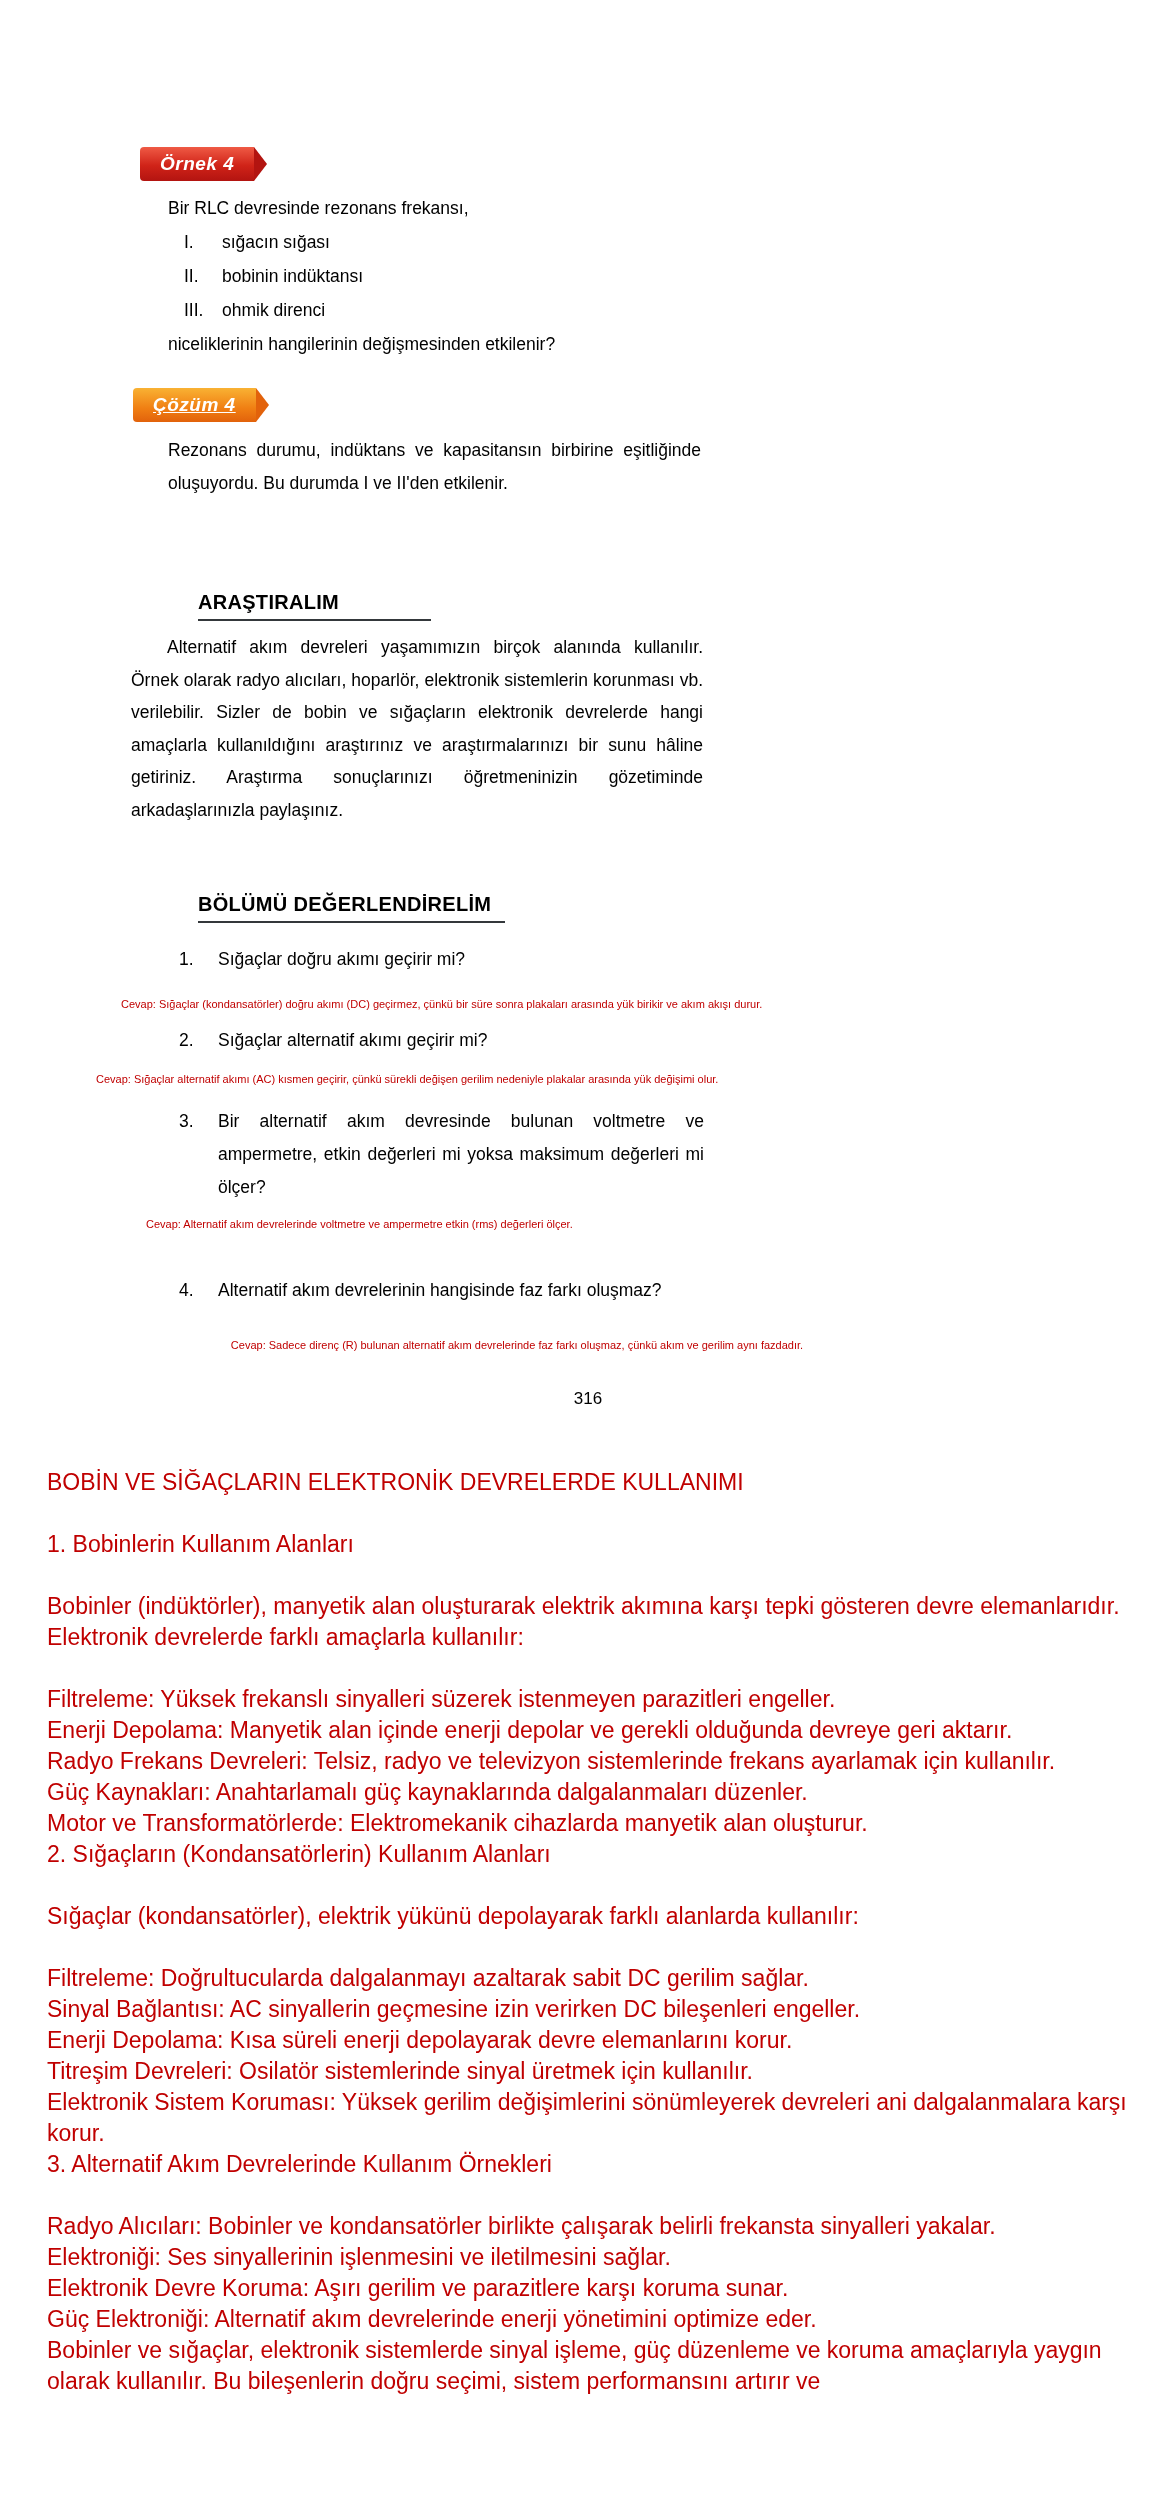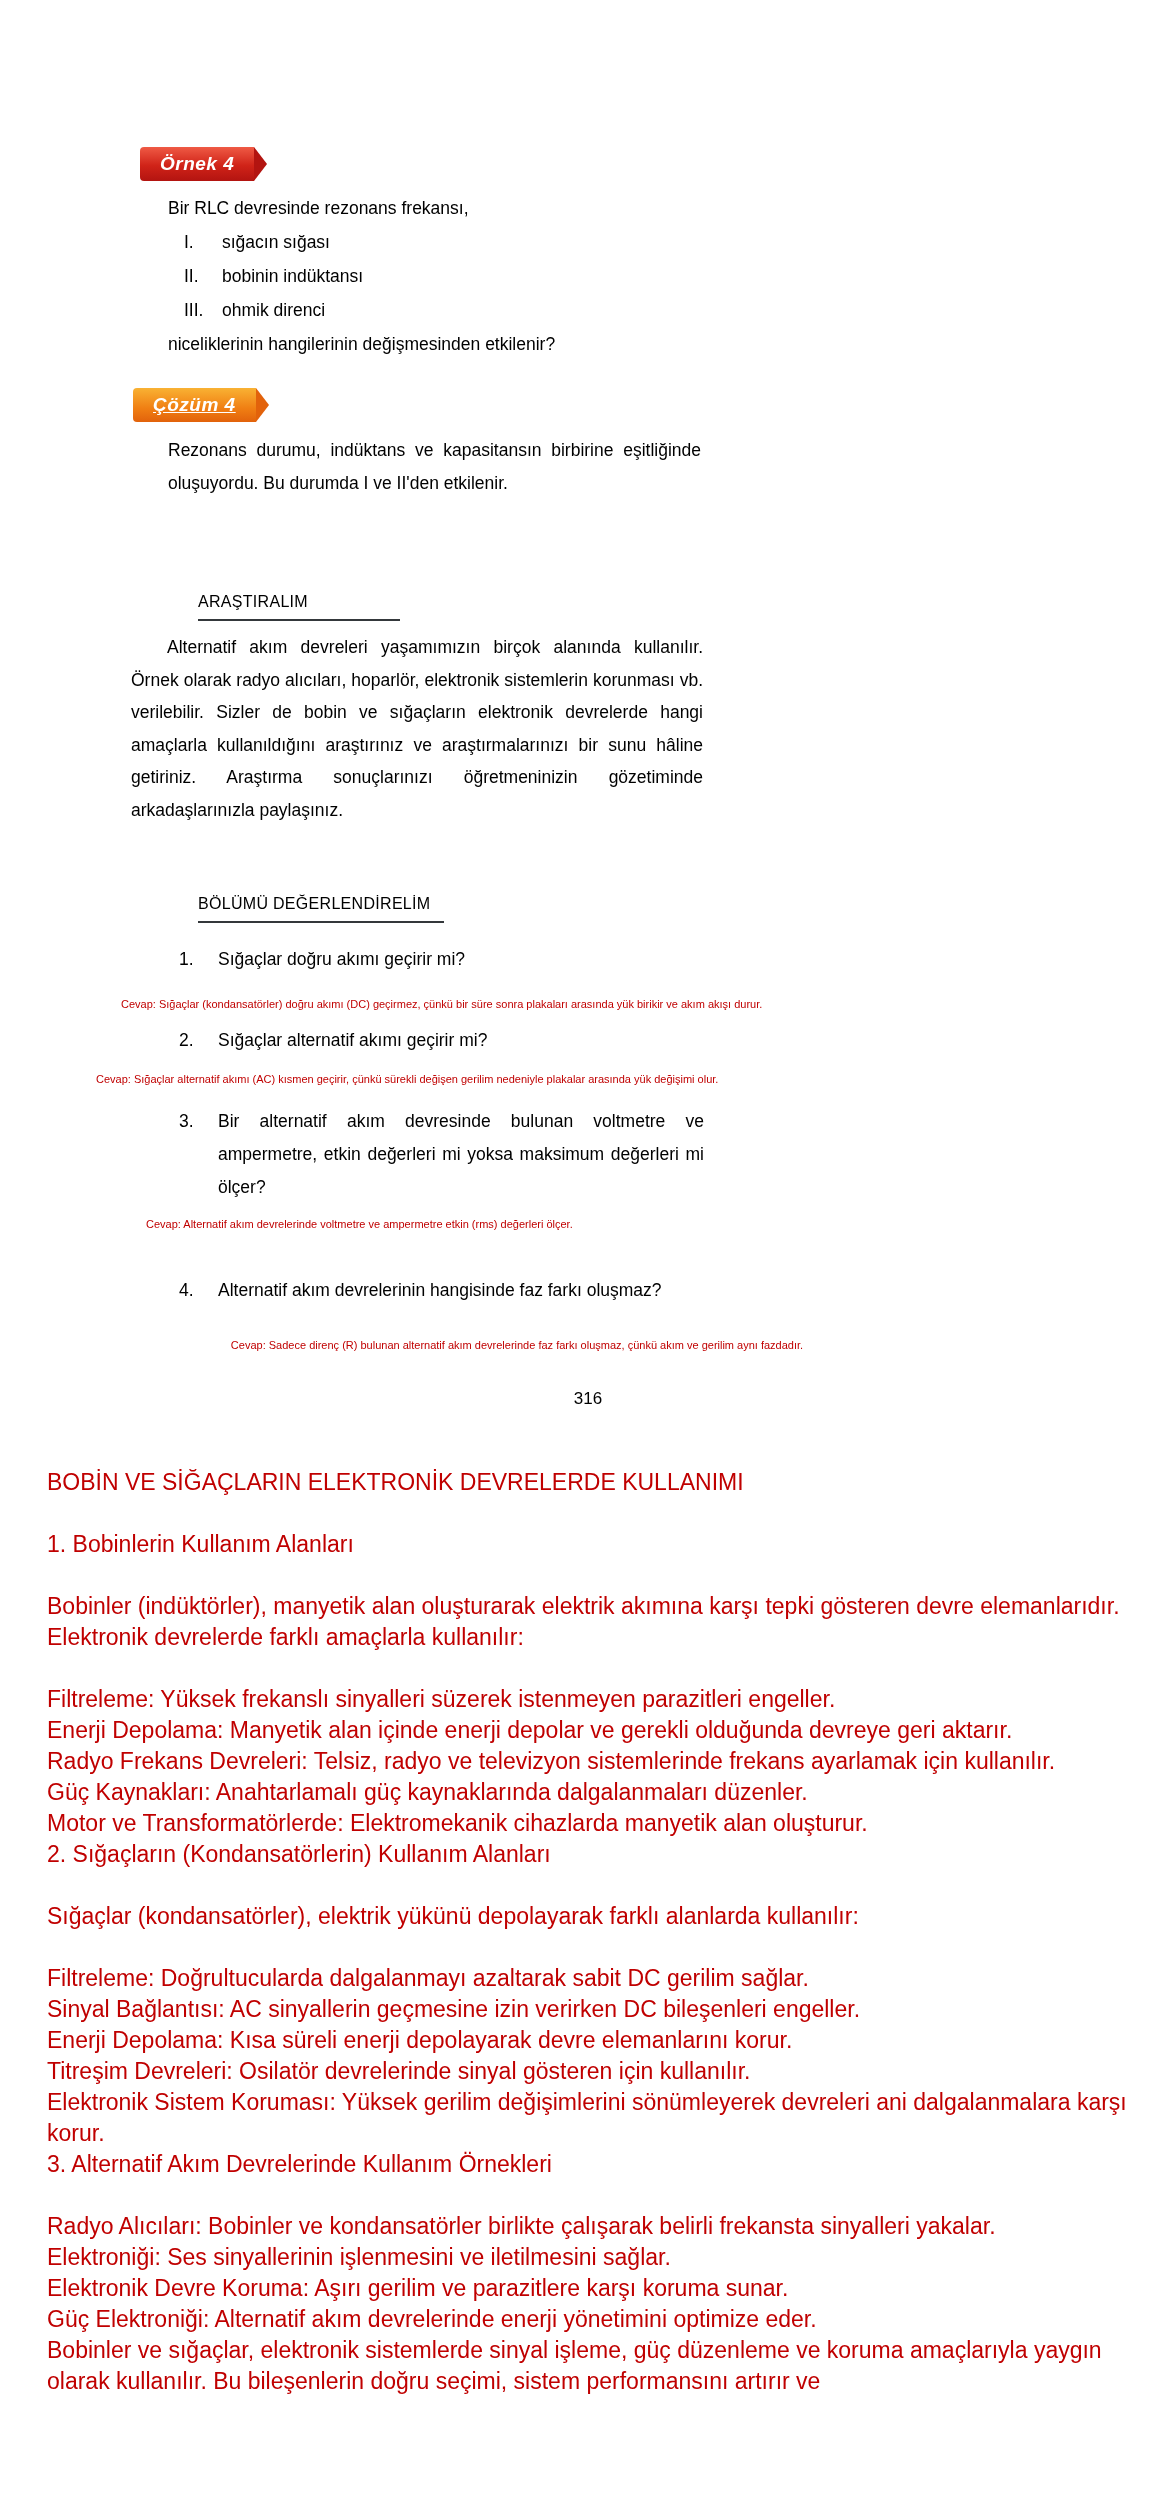--- a/index.html
+++ b/index.html
@@ -74,22 +74,22 @@
     width: 533px;
     font-size: 17.5px;
     line-height: 33px;
     text-align: justify;
   }
 
   
   .section-title {
     display: inline-block;
     margin-left: 198px;
-    font-weight: normal;
-    font-size: 16px;
+    font-weight: bold;
+    font-size: 20px;
     letter-spacing: 0.3px;
     padding-bottom: 5px;
     border-bottom: 2.5px solid #34383b;
   }
   .research-title { margin-top: 90px; padding-right: 92px; }
   .eval-title { margin-top: 66px; padding-right: 14px; }
   .title-row { line-height: 0; }
   .research-title, .eval-title { line-height: 24px; }
 
   
@@ -220,21 +220,21 @@
     <div class="gap">Filtreleme: Yüksek frekanslı sinyalleri süzerek istenmeyen parazitleri engeller.</div>
     <div>Enerji Depolama: Manyetik alan içinde enerji depolar ve gerekli olduğunda devreye geri aktarır.</div>
     <div>Radyo Frekans Devreleri: Telsiz, radyo ve televizyon sistemlerinde frekans ayarlamak için kullanılır.</div>
     <div>Güç Kaynakları: Anahtarlamalı güç kaynaklarında dalgalanmaları düzenler.</div>
     <div>Motor ve Transformatörlerde: Elektromekanik cihazlarda manyetik alan oluşturur.</div>
     <div>2. Sığaçların (Kondansatörlerin) Kullanım Alanları</div>
     <div class="gap">Sığaçlar (kondansatörler), elektrik yükünü depolayarak farklı alanlarda kullanılır:</div>
     <div class="gap">Filtreleme: Doğrultucularda dalgalanmayı azaltarak sabit DC gerilim sağlar.</div>
     <div>Sinyal Bağlantısı: AC sinyallerin geçmesine izin verirken DC bileşenleri engeller.</div>
     <div>Enerji Depolama: Kısa süreli enerji depolayarak devre elemanlarını korur.</div>
-    <div>Titreşim Devreleri: Osilatör devrelerinde sinyal gösteren için kullanılır.</div>
+    <div>Titreşim Devreleri: Osilatör sistemlerinde sinyal üretmek için kullanılır.</div>
     <div>Elektronik Sistem Koruması: Yüksek gerilim değişimlerini sönümleyerek devreleri ani dalgalanmalara karşı korur.</div>
     <div>3. Alternatif Akım Devrelerinde Kullanım Örnekleri</div>
     <div class="gap">Radyo Alıcıları: Bobinler ve kondansatörler birlikte çalışarak belirli frekansta sinyalleri yakalar.</div>
     <div>Elektroniği: Ses sinyallerinin işlenmesini ve iletilmesini sağlar.</div>
     <div>Elektronik Devre Koruma: Aşırı gerilim ve parazitlere karşı koruma sunar.</div>
     <div>Güç Elektroniği: Alternatif akım devrelerinde enerji yönetimini optimize eder.</div>
     <div>Bobinler ve sığaçlar, elektronik sistemlerde sinyal işleme, güç düzenleme ve koruma amaçlarıyla yaygın olarak kullanılır. Bu bileşenlerin doğru seçimi, sistem performansını artırır ve</div>
   </div>
 
 </div>

